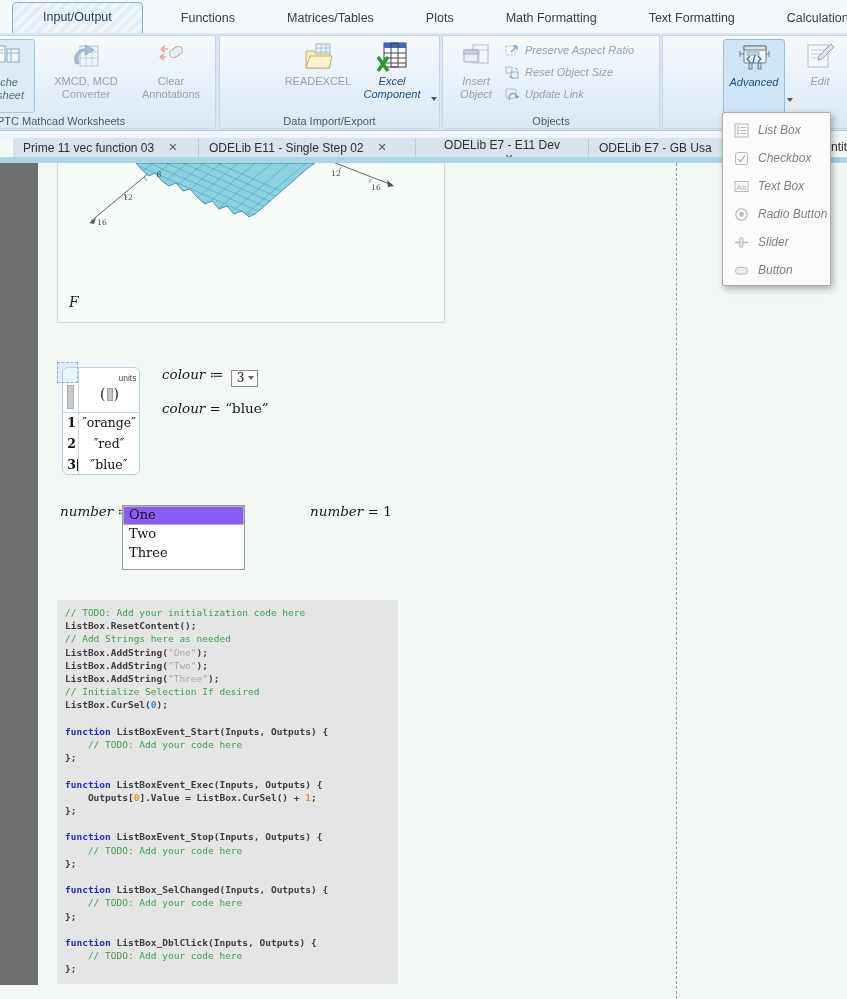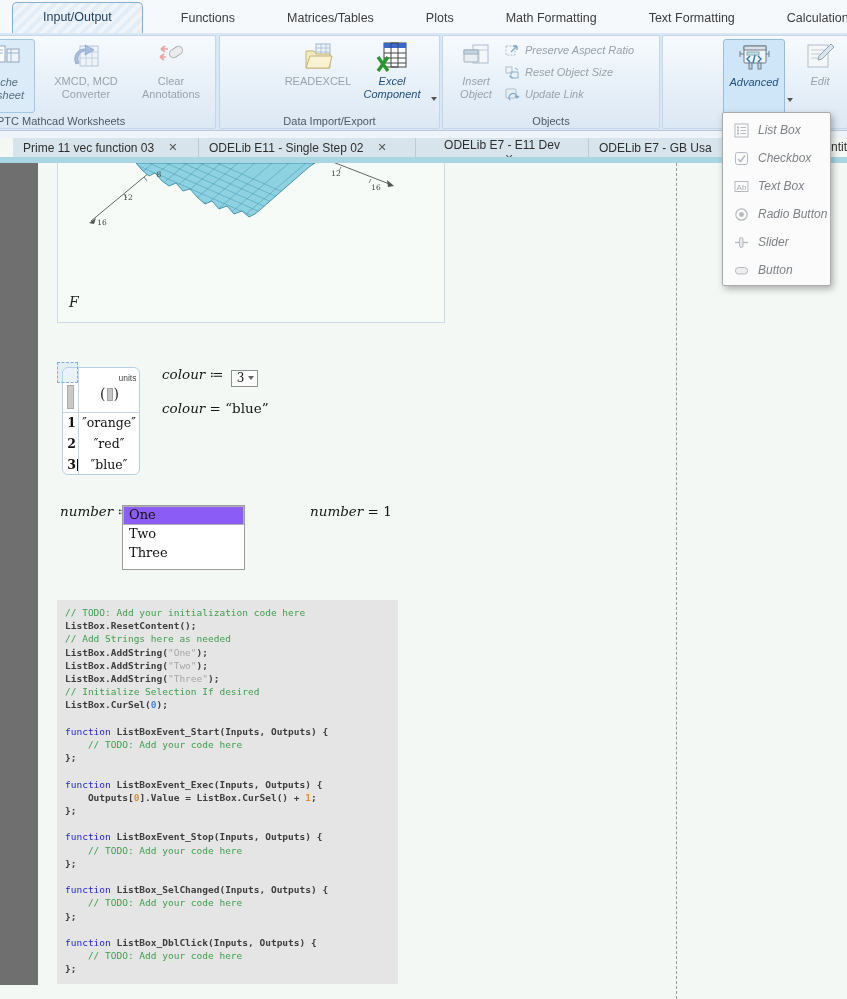--- a/index.html
+++ b/index.html
@@ -106,21 +106,21 @@
     font-size:13px; color:#111; }
   .lb-item.sel{ background:#8b5cf6; outline:1px solid #b3b3b3; outline-offset:-1px; }
 
   
   .codeblock{ position:absolute; left:57px; top:600px; width:341px;
     background:#e5e5e5; padding:6px 8px 8px; font-family:"DejaVu Sans Mono",monospace;
     font-size:9.5px; line-height:13.2px; white-space:pre; }
   .code-line{ min-height:13.2px; }
   .tok-p{ color:#3d3d3d; font-weight:bold; }
   .tok-c{ color:#3f9e4d; }
-  .tok-k{ color:#2328cc; font-weight:normal; }
+  .tok-k{ color:#2328cc; font-weight:bold; }
   .tok-s{ color:#a6a6a6; }
   .tok-n{ color:#e0922f; font-weight:bold; }
   .tok-b{ color:#4a86d8; font-weight:bold; }
 </style>
 </head>
 <body>
 
 <div class="screen">
 
   <div class="ribbon-tabs">

